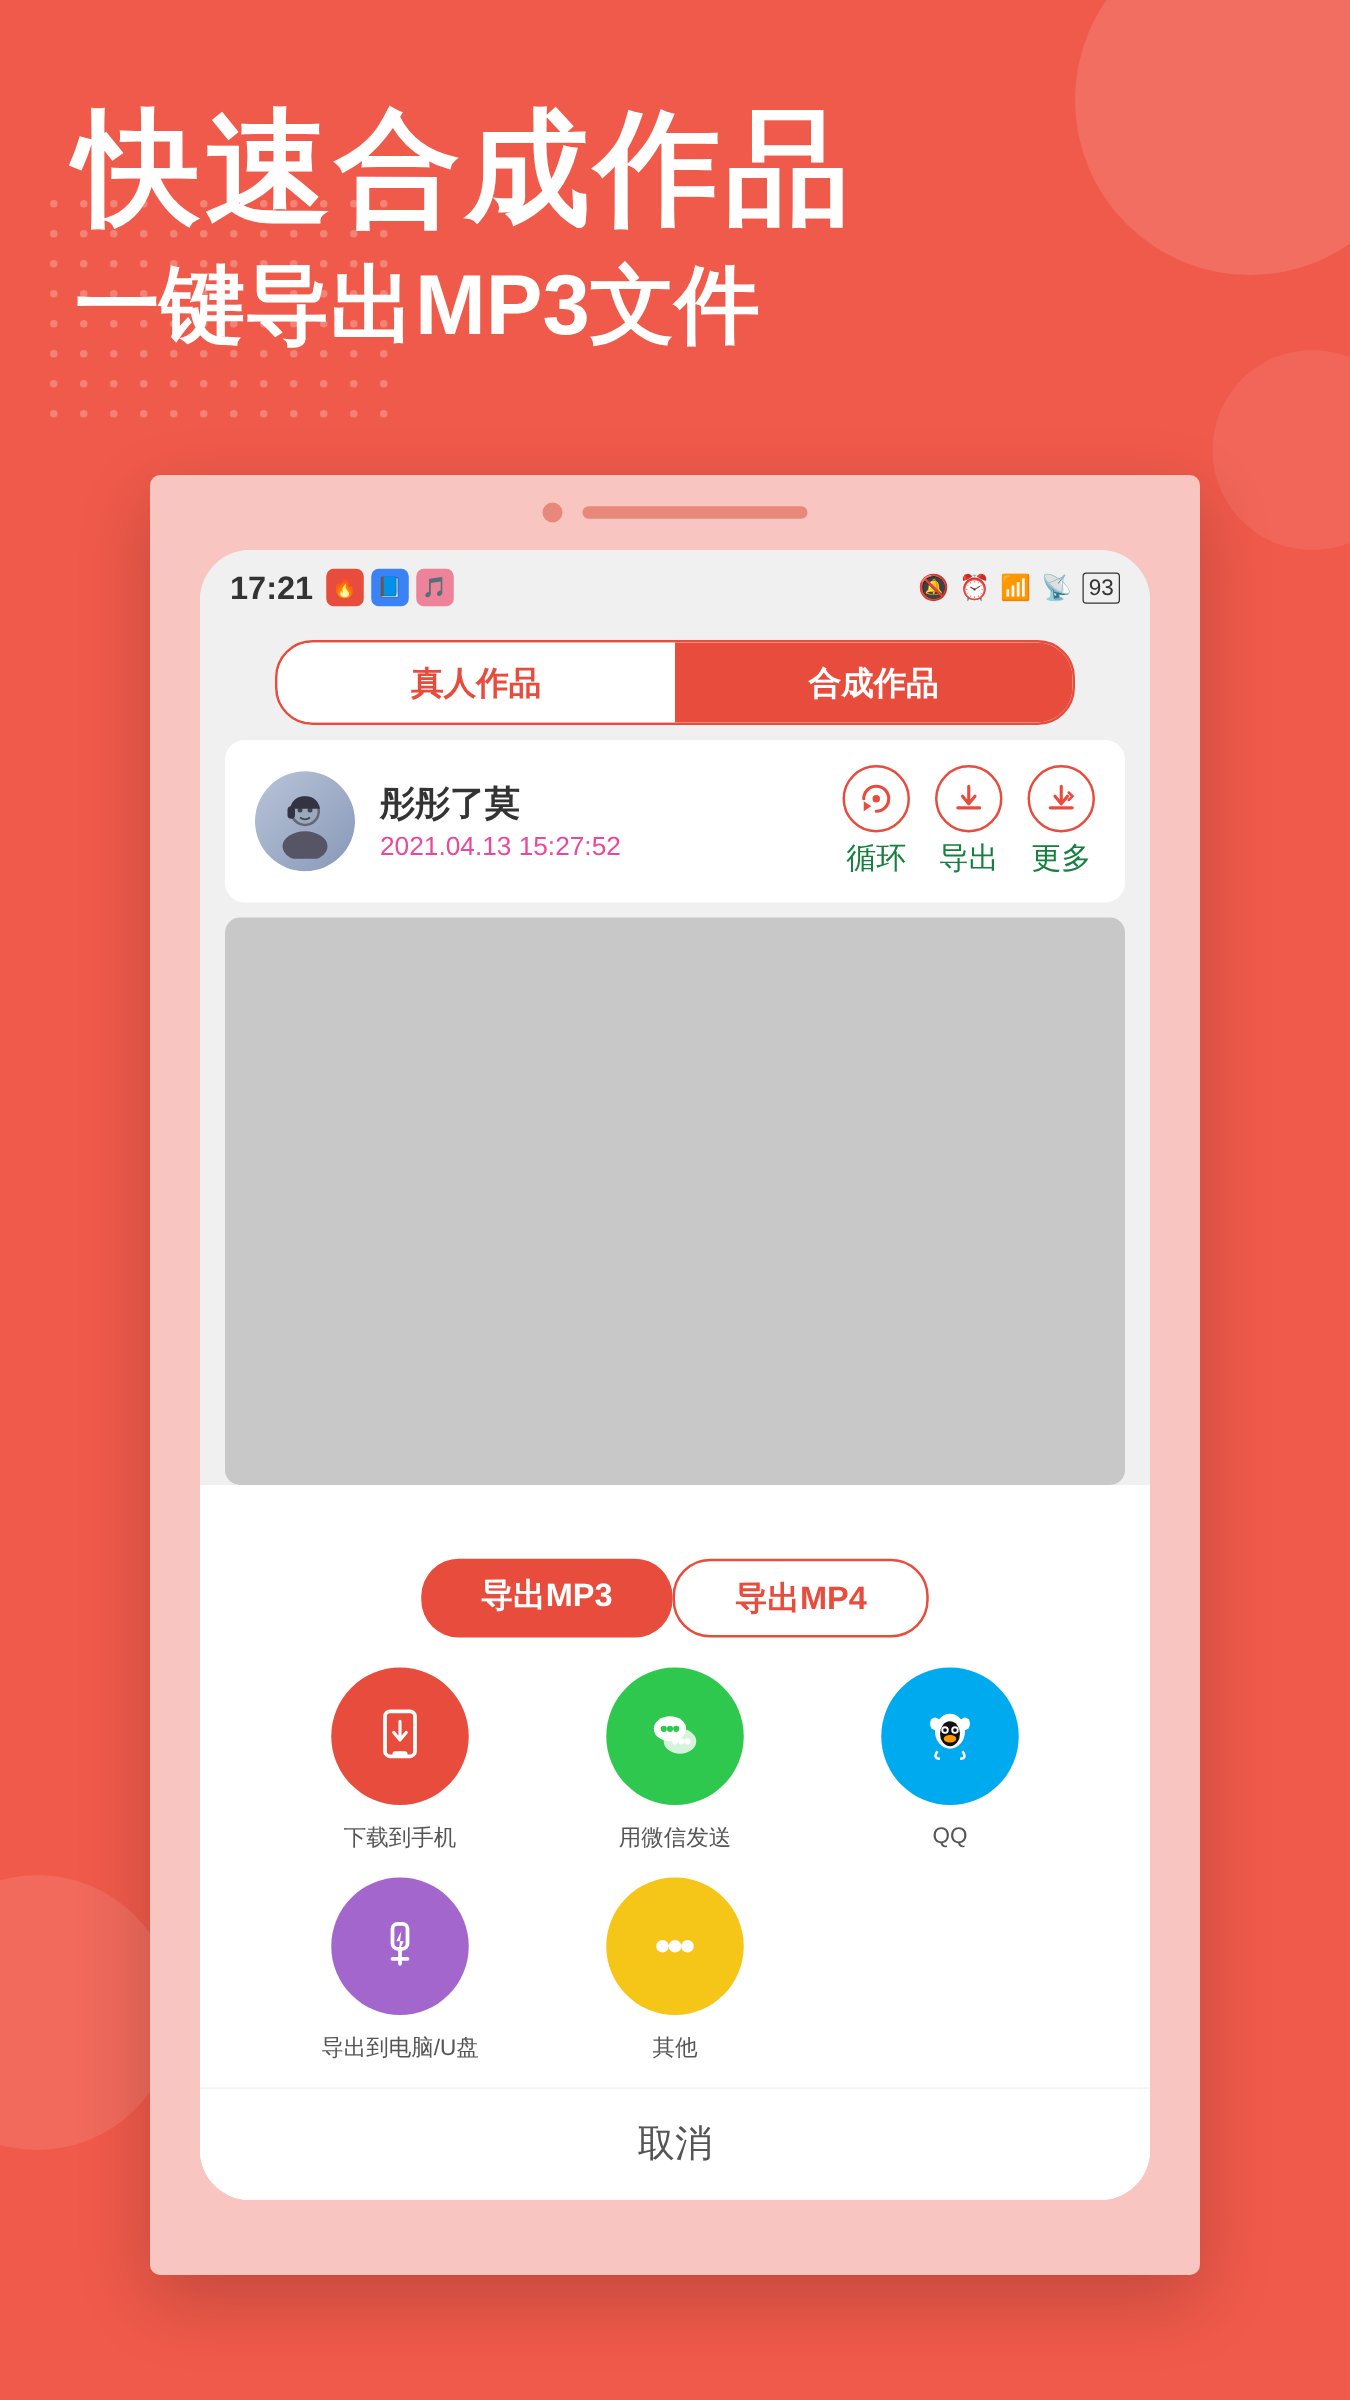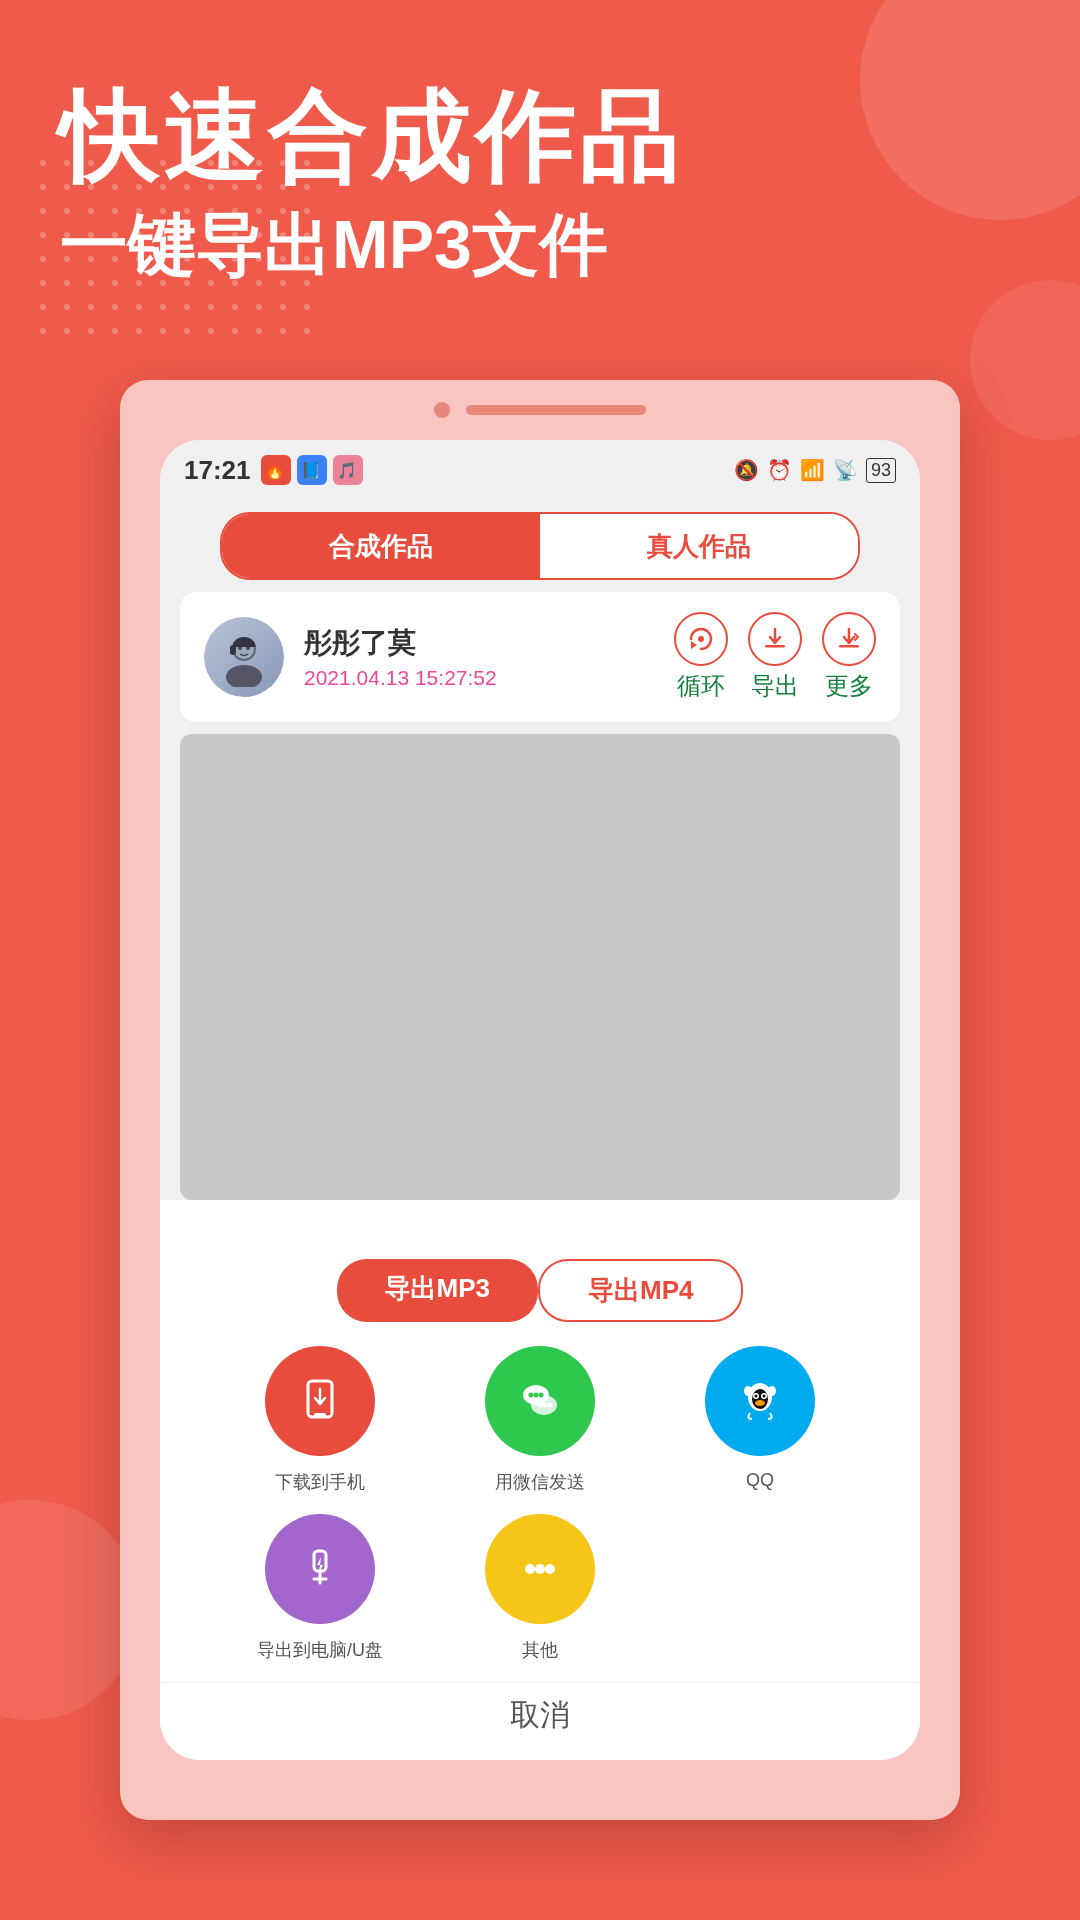--- a/index.html
+++ b/index.html
@@ -87,21 +87,21 @@
 
     
     .phone-mockup {
       position: absolute;
       top: 380px;
       left: 50%;
       transform: translateX(-50%);
       width: 840px;
       height: 1440px;
       background: #f8c5c0;
-      border-radius: 28px;
+      border-radius: 8px;
       display: flex;
       flex-direction: column;
       align-items: center;
       overflow: hidden;
       box-shadow: 0 20px 60px rgba(0,0,0,0.2);
     }
 
     
     .phone-top-bar {
       width: 100%;
@@ -348,21 +348,21 @@
       font-size: 18px;
       color: #555;
       text-align: center;
     }
 
     
     .cancel-area {
       background: white;
       display: flex;
       justify-content: center;
-      padding: 12px 0 24px;
+      padding: 24px 0 24px;
       border-top: 1px solid #f0f0f0;
     }
     .cancel-btn {
       font-size: 30px;
       color: #555;
       cursor: pointer;
     }
   </style>
 </head>
 <body>
@@ -497,22 +497,22 @@
         <span>⏰</span>
         <span>📶</span>
         <span>📡</span>
         <span style="font-size:18px;border:1px solid #333;padding:1px 4px;border-radius:3px">
           <span>93</span>
         </span>
       </div>
     </div>
 
     <div class="tab-bar">
+      <div class="tab-item inactive">真人作品</div>
       <div class="tab-item active">合成作品</div>
-      <div class="tab-item inactive">真人作品</div>
     </div>
 
     <div class="content-card">
       <div class="user-info">
         <div class="avatar">
           <div class="avatar-img">
 
             <svg width="60" height="60" viewBox="0 0 60 60" fill="none">
               <circle cx="30" cy="22" r="12" fill="#667"></circle>
               <ellipse cx="30" cy="50" rx="18" ry="12" fill="#556"></ellipse>

